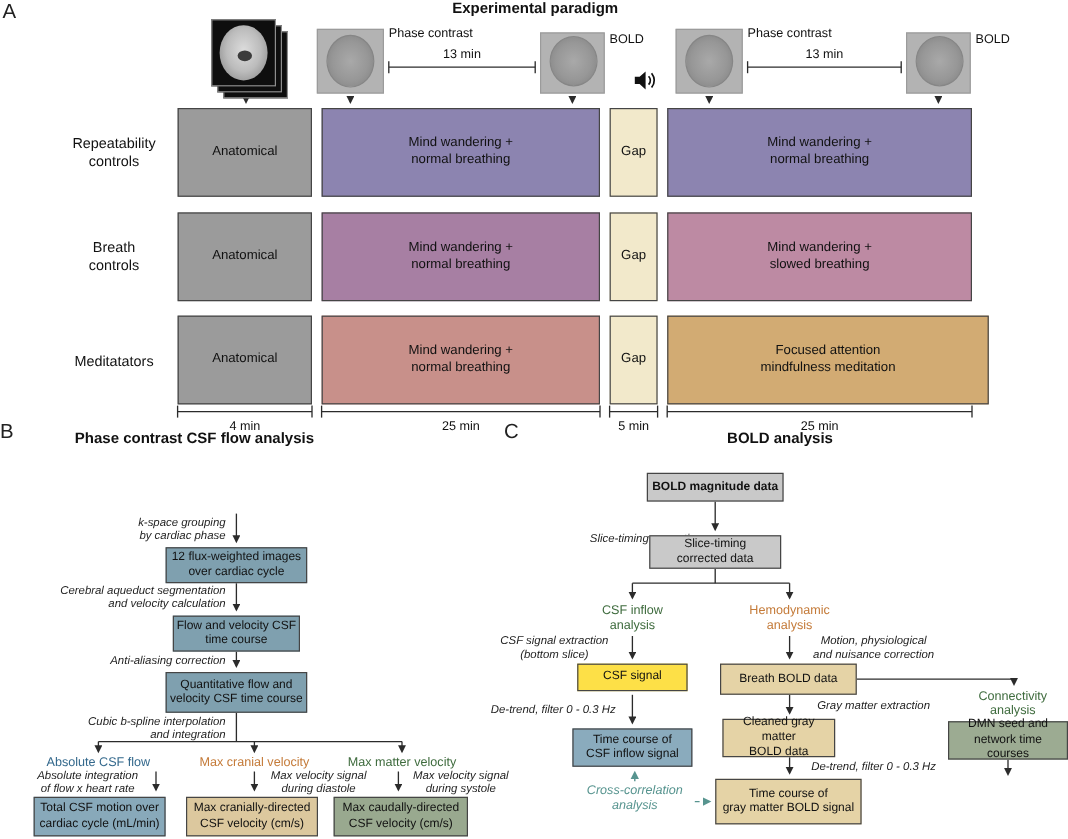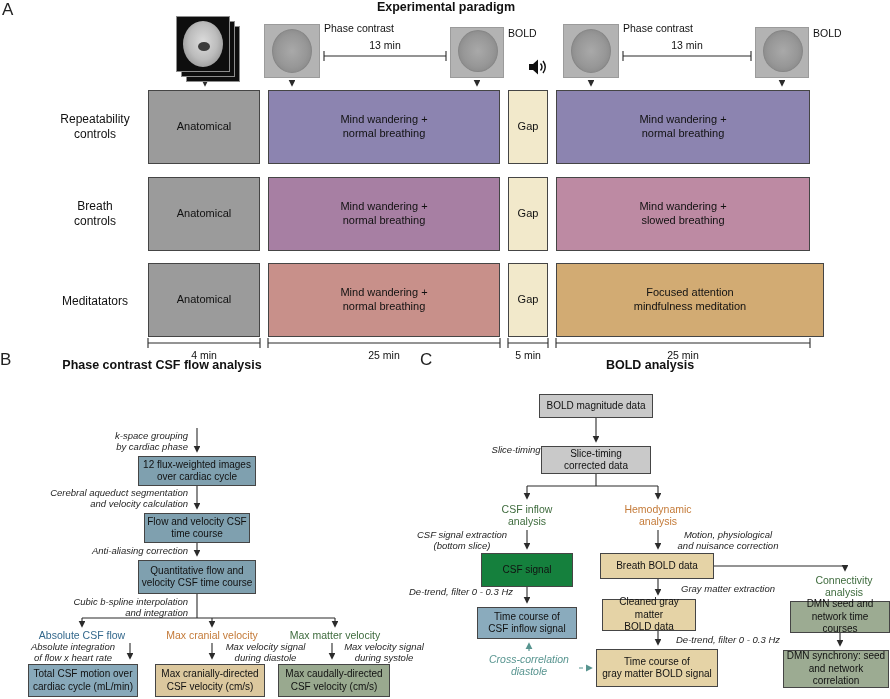--- a/index.html
+++ b/index.html
@@ -223,50 +223,48 @@
 
   <div class="blabel" style="left: 283px; top: 629px; width: 104px; color: rgb(62, 107, 61);">Max matter velocity</div>
   <div class="note note-c" style="left:338px;top:641px;width:92px">Max velocity signal
 during systole</div>
   <div class="box fc-box" style="left: 278px; top: 664px; width: 112px; height: 33px; background: rgb(153, 169, 143);">Max caudally-directed
 CSF velocity (cm/s)</div>
 
   <div class="pletter" style="left:420px;top:350px">C</div>
   <div class="ptitle" style="left:555px;top:358px;width:190px">BOLD analysis</div>
 
-  <div class="box fc-box" style="left: 539px; top: 394px; width: 114px; height: 24px; background: rgb(201, 201, 201);">BOLD magnitude data</div>
+  <div class="box fc-box" style="left: 539px; top: 394px; width: 114px; height: 24px; background: rgb(201, 201, 201); font-weight: bold;">BOLD magnitude data</div>
   <div class="note note-r" style="left:440px;top:444px;width:145px">Slice-timing correction</div>
   <div class="box fc-box" style="left: 541px; top: 446px; width: 110px; height: 28px; background: rgb(201, 201, 201);">Slice-timing
 corrected data</div>
 
   <div class="blabel" style="left: 487px; top: 503px; width: 80px; color: rgb(62, 107, 61);">CSF inflow
 analysis</div>
   <div class="blabel" style="left: 613px; top: 503px; width: 90px; color: rgb(196, 122, 56);">Hemodynamic
 analysis</div>
 
   <div class="note note-c" style="left:408px;top:529px;width:108px">CSF signal extraction
 (bottom slice)</div>
-  <div class="box fc-box" style="left: 481px; top: 553px; width: 92px; height: 34px; background: #15803d; text-align: center;">CSF signal</div>
+  <div class="box fc-box" style="left: 481px; top: 553px; width: 92px; height: 23px; background: #fde047; text-align: center;">CSF signal</div>
   <div class="note note-c" style="left:405px;top:586px;width:112px">De-trend, filter 0 - 0.3 Hz</div>
   <div class="box fc-box" style="left: 477px; top: 607px; width: 100px; height: 32px; background: rgb(138, 171, 189);">Time course of
 CSF inflow signal</div>
 
   <div class="note note-c" style="left:668px;top:529px;width:120px">Motion, physiological
 and nuisance correction</div>
   <div class="box fc-box" style="left: 600px; top: 553px; width: 114px; height: 26px; background: rgb(229, 211, 166);">Breath BOLD data</div>
   <div class="note note-c" style="left:668px;top:583px;width:120px">Gray matter extraction</div>
   <div class="box fc-box" style="left: 602px; top: 599px; width: 94px; height: 32px; background: rgb(229, 211, 166); text-align: center;">Cleaned gray matter
 BOLD data</div>
   <div class="note note-c" style="left:668px;top:634px;width:120px">De-trend, filter 0 - 0.3 Hz</div>
   <div class="box fc-box" style="left: 596px; top: 649px; width: 122px; height: 38px; background: rgb(229, 211, 166);">Time course of
 gray matter BOLD signal</div>
 
   <div class="blabel" style="left: 802px; top: 574px; width: 84px; color: rgb(62, 107, 61);">Connectivity
 analysis</div>
   <div class="box fc-box" style="left: 790px; top: 601px; width: 100px; height: 32px; background: rgb(156, 171, 146);">DMN seed and
 network time courses</div>
-  <div class="box fc-box" style="left: 783px; top: 650px; width: 106px; height: 38px; background: rgb(156, 171, 146);">DMN synchrony: seed
-and network correlation</div>
 
   <div class="blabel" style="left: 480px; top: 653px; width: 98px; font-style: italic; color: rgb(87, 148, 143);">Cross-correlation
-diastole</div>
+analysis</div>
 
 </div>
 
 </body></html>

